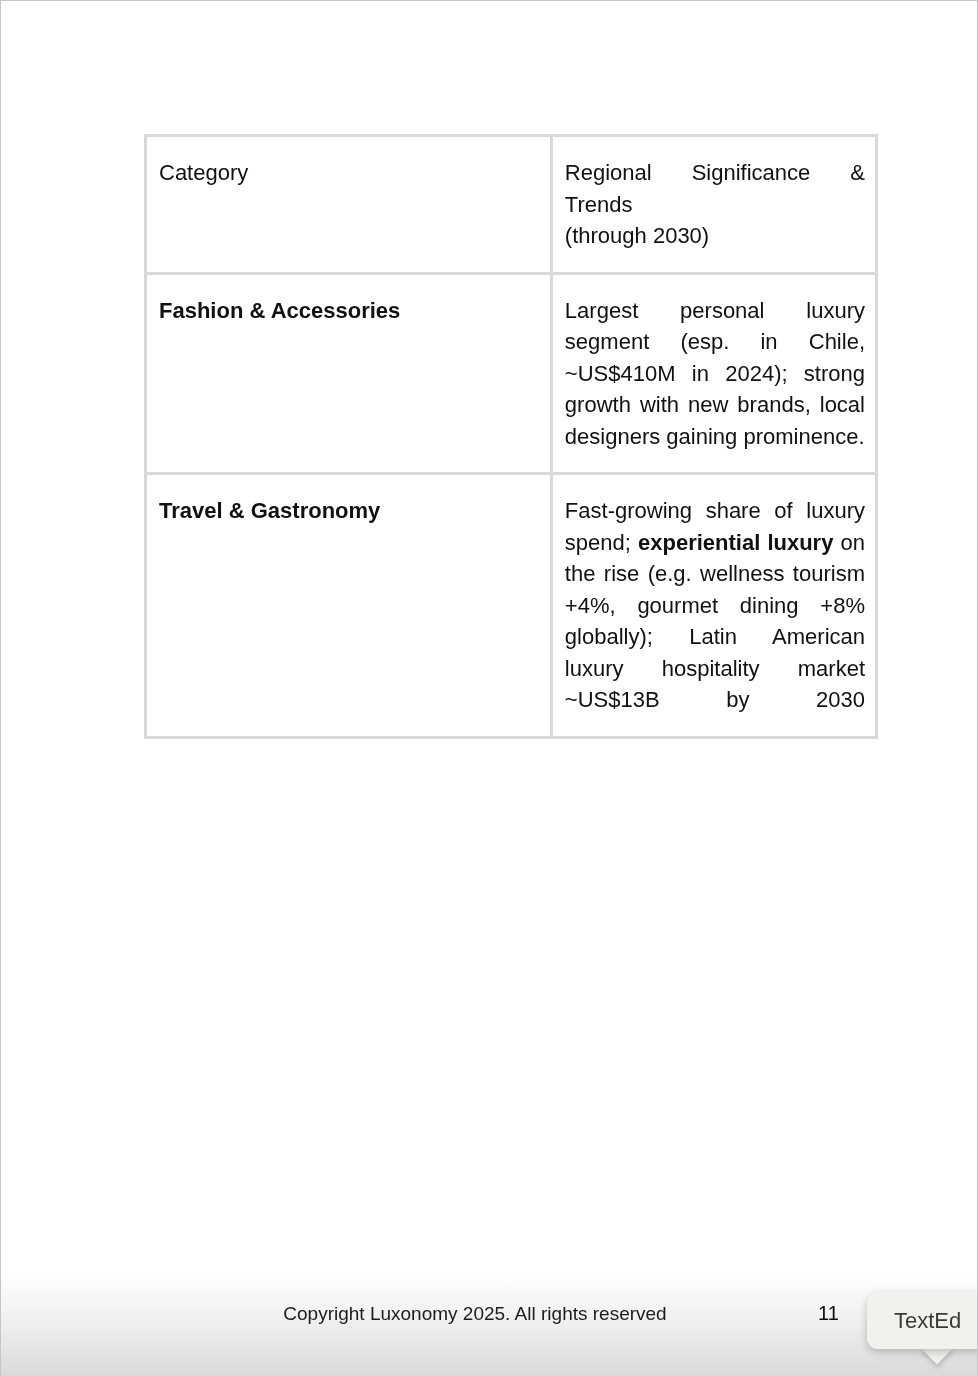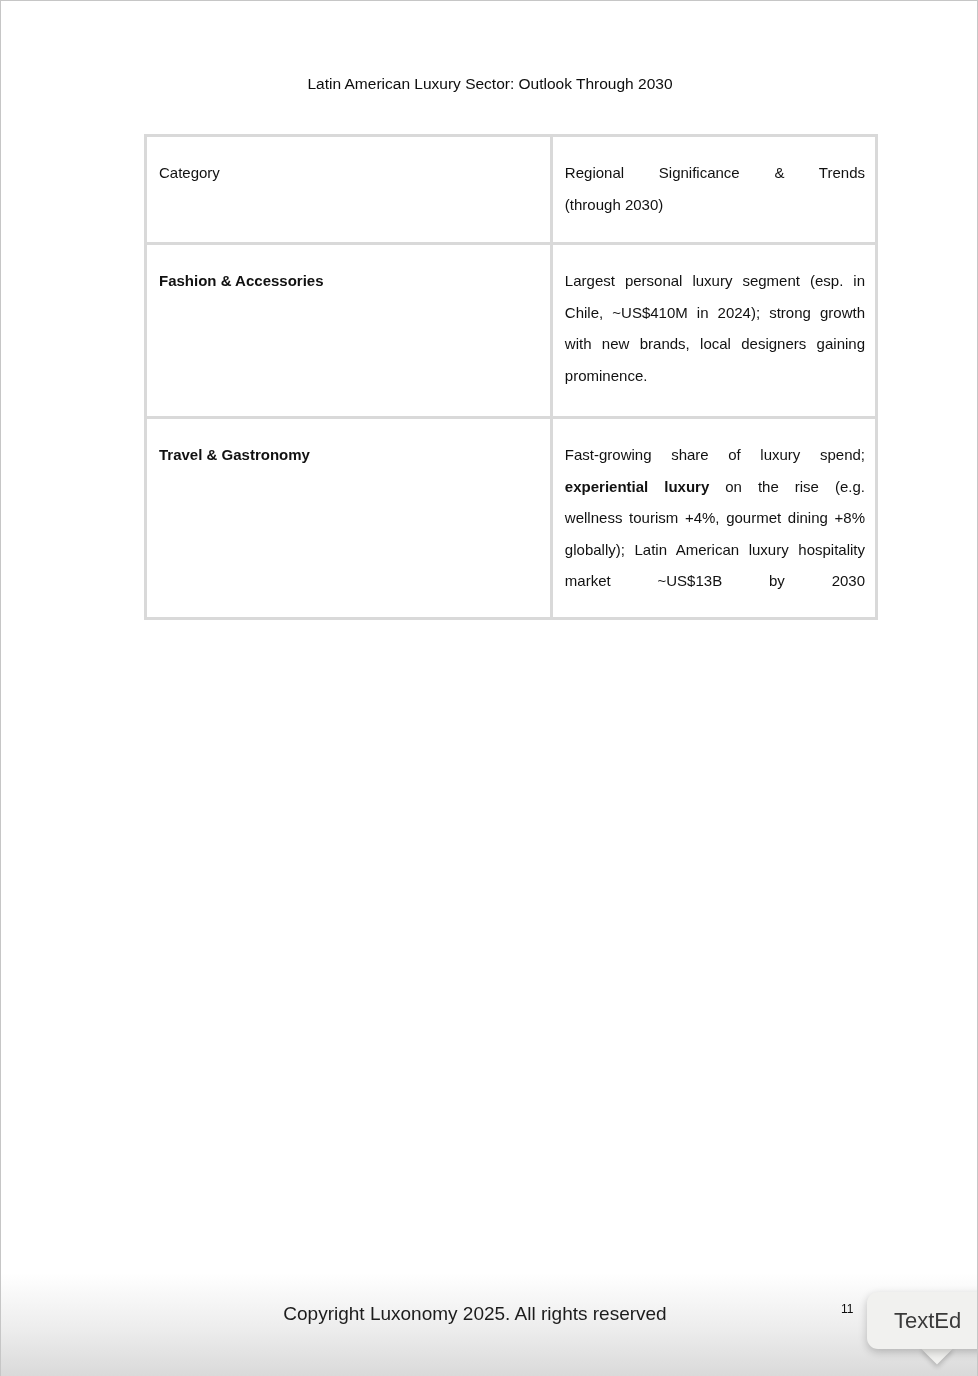--- a/index.html
+++ b/index.html
@@ -35,21 +35,21 @@
     left: 143px;
     top: 133px;
     width: 734px;
     border-collapse: collapse;
     table-layout: fixed;
   }
   table.doc-table td {
     border: 3px solid #d9d9d9;
     vertical-align: top;
     padding: 20px 10px 20px 12px;
-    font-size: 15px;
+    font-size: 22px;
     line-height: 31.5px;
     background: #ffffff;
   }
   td.cat-cell { width: 367px; }
   td.desc-cell { width: 294px; text-align: justify; }
   td.cat-cell.cat-bold { font-weight: bold; }
   .justify-last { text-align: justify; text-align-last: justify; }
   td.justify-all { text-align: justify; text-align-last: justify; }
   .inline-bold { font-weight: bold; }
 
@@ -66,23 +66,22 @@
     left: 0;
     width: 948px;
     text-align: center;
     font-size: 19px;
     color: #1c1c1c;
   }
   .footer-pagenum {
     position: absolute;
     top: 1301px;
     left: 817px;
-    font-size: 12px;
+    font-size: 20px;
     color: #0d0d0d;
-    margin-left: 23px;
   }
 
   .dock-tooltip-tail {
     position: absolute;
     left: 925px;
     top: 1337px;
     width: 22px;
     height: 22px;
     background: #f1f1ef;
     transform: rotate(45deg);
@@ -104,21 +103,20 @@
     padding-left: 27px;
     font-size: 22px;
     color: #3a3a3a;
   }
 </style>
 </head>
 <body>
 
 <div class="screen">
 
-  <div class="doc-title">Latin American Luxury Sector: Outlook Through 2030</div>
 
   <table class="doc-table">
     <tbody>
       <tr class="h-header">
         <td class="cat-cell">Category</td>
         <td class="desc-cell">
           <div class="justify-last">Regional Significance &amp; Trends</div>
           <div>(through 2030)</div>
         </td>
       </tr>

